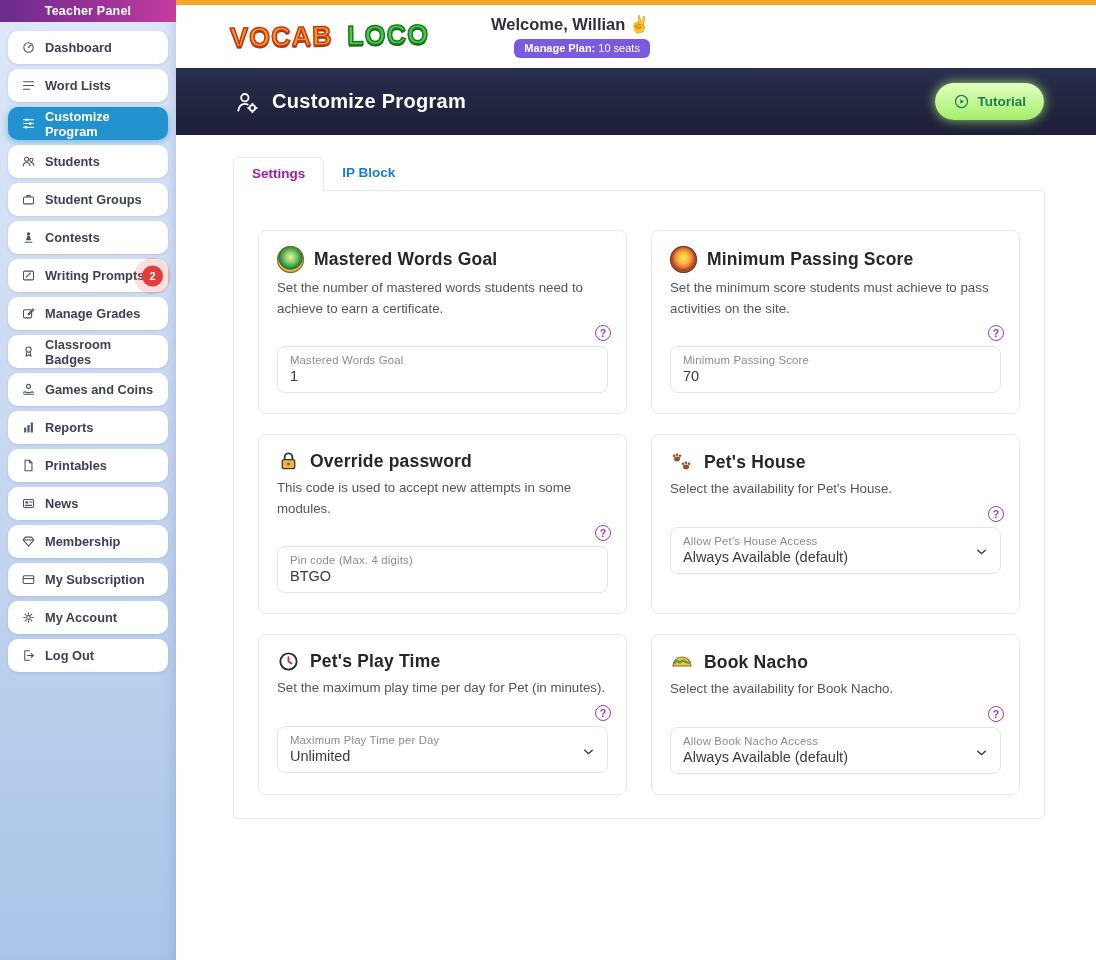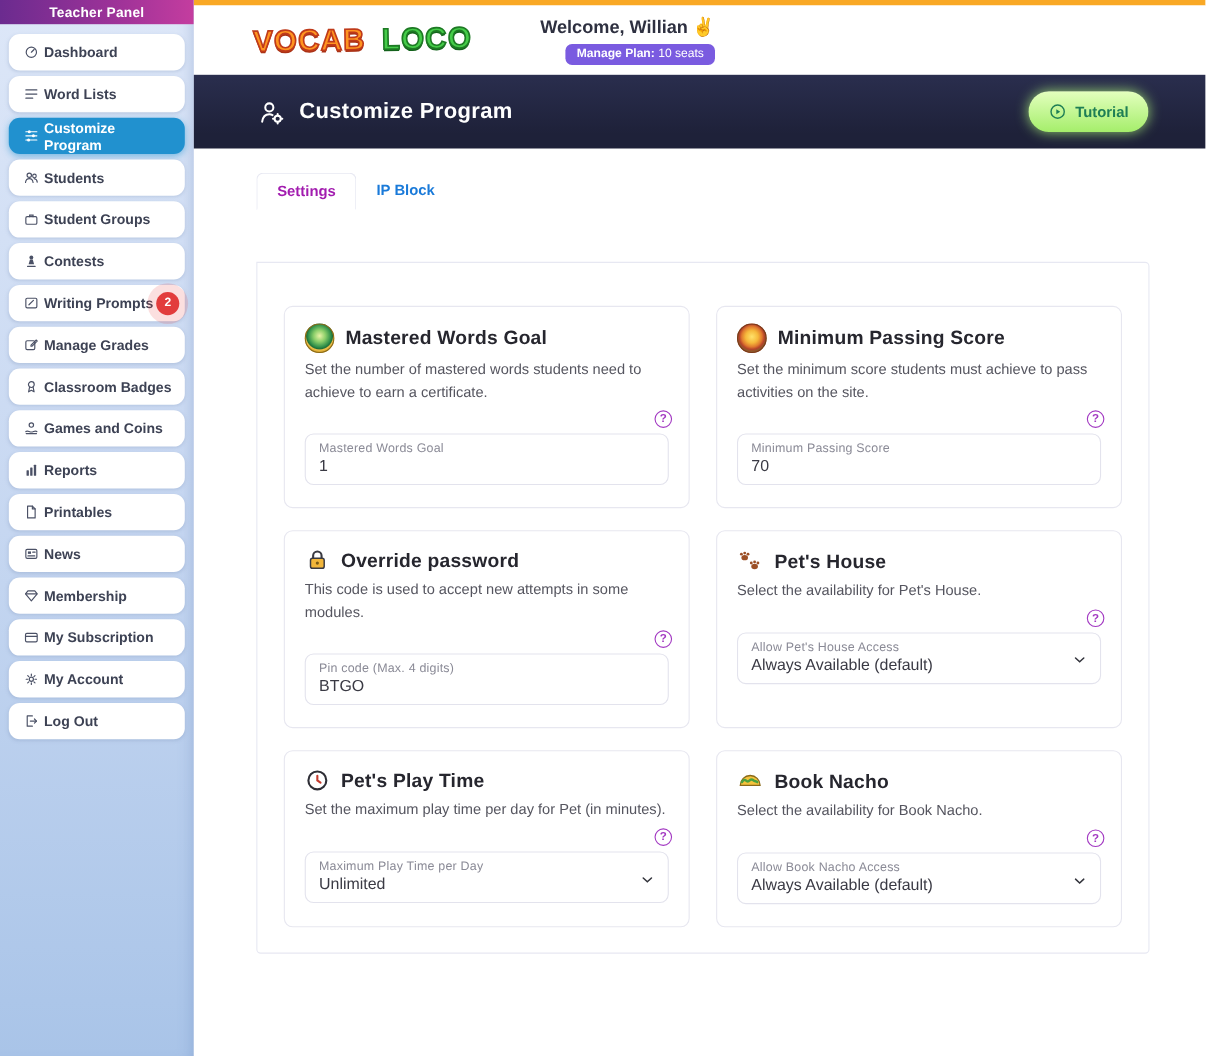--- a/index.html
+++ b/index.html
@@ -6,21 +6,21 @@
   html,body { width:1096px; height:960px; }
   body { font-family:"Liberation Sans", sans-serif; background:#fff; position:relative; overflow:hidden; }
 
   
   .sidebar { position:absolute; left:0; top:0; width:176px; height:960px;
     background:linear-gradient(180deg,#dde7f8 0%,#c9d9f2 45%,#a9c4e8 100%);
     box-shadow:inset -10px 0 14px -10px rgba(90,120,180,.35); z-index:3; }
   .sidebar-title { height:22px; background:linear-gradient(90deg,#6b2b8f,#a23399 65%,#c43d9f);
     color:#fff; font-size:12.5px; font-weight:bold; display:flex; align-items:center; justify-content:center; letter-spacing:.2px; }
   .menu { padding:9px 8px 0; display:flex; flex-direction:column; gap:5px; }
-  .menu-item { position:relative; display:flex; align-items:center; gap:4px; background:#fff;
+  .menu-item { position:relative; display:flex; align-items:center; gap:9px; background:#fff;
     border-radius:10px; height:33px; padding:0 11px 0 13px; font-size:12.8px; font-weight:bold;
     color:#3d4254; box-shadow:0 1px 3px rgba(120,140,180,.28); cursor:pointer; }
   .menu-item svg { color:#4b5166; flex:0 0 auto; }
   .menu-item.active { background:#2191cf; color:#fff; box-shadow:0 2px 7px rgba(33,145,207,.55); }
   .menu-item.active svg { color:#fff; }
   .badge2 { position:absolute; right:5px; top:50%; transform:translateY(-50%); width:21px; height:21px;
     border-radius:50%; background:#e23c3c; color:#fff; font-size:11px; font-weight:bold;
     display:flex; align-items:center; justify-content:center; box-shadow:0 0 0 8px rgba(233,80,80,.18); }
 
   
@@ -49,21 +49,21 @@
     background:linear-gradient(180deg,#e3ffbe 0%,#a5ee6b 100%); border:none; border-radius:19px;
     padding:10px 18px; font-size:13.5px; font-weight:bold; cursor:pointer;
     box-shadow:0 0 12px rgba(170,240,120,.85); }
 
   
   .content { padding:22px 51px 0 57px; }
   .tabbar { display:flex; position:relative; z-index:2; }
   .tab { padding:8px 18px 9px; font-size:13.5px; font-weight:bold; cursor:pointer; border-radius:6px 6px 0 0; }
   .tab.active { background:#fff; color:#a21caf; border:1px solid #e7e8f2; border-bottom:1px solid #fff; margin-bottom:-1px; }
   .tab.inactive { color:#1a7ad9; }
-  .panel { background:#fff; border:1px solid #e7e8f2; border-radius:0 4px 4px 4px; padding:39px 24px 23px;margin-top:48px; }
+  .panel { background:#fff; border:1px solid #e7e8f2; border-radius:0 4px 4px 4px; padding:39px 24px 23px; }
 
   .grid { display:grid; grid-template-columns:1fr 1fr; gap:20px 24px; }
   .card { border:1px solid #e7e7f0; border-radius:8px; padding:15px 18px 20px; background:#fff; }
   .card-head { display:flex; align-items:center; gap:10px; margin-bottom:5px; }
   .card-title { font-size:17.5px; font-weight:bold; color:#26262e; letter-spacing:.2px; }
   .card-desc { font-size:13.3px; color:#55555f; line-height:1.55; margin-bottom:27px; }
   .field-wrap { position:relative; }
   .field { border:1px solid #e3e3ed; border-radius:8px; padding:7px 36px 8px 12px; position:relative; }
   .field-label { font-size:11.3px; color:#8a8a96; letter-spacing:.2px; }
   .field-value, .field input { font-size:14.5px; color:#3a3a44; margin-top:2px; border:none; outline:none; width:100%;

